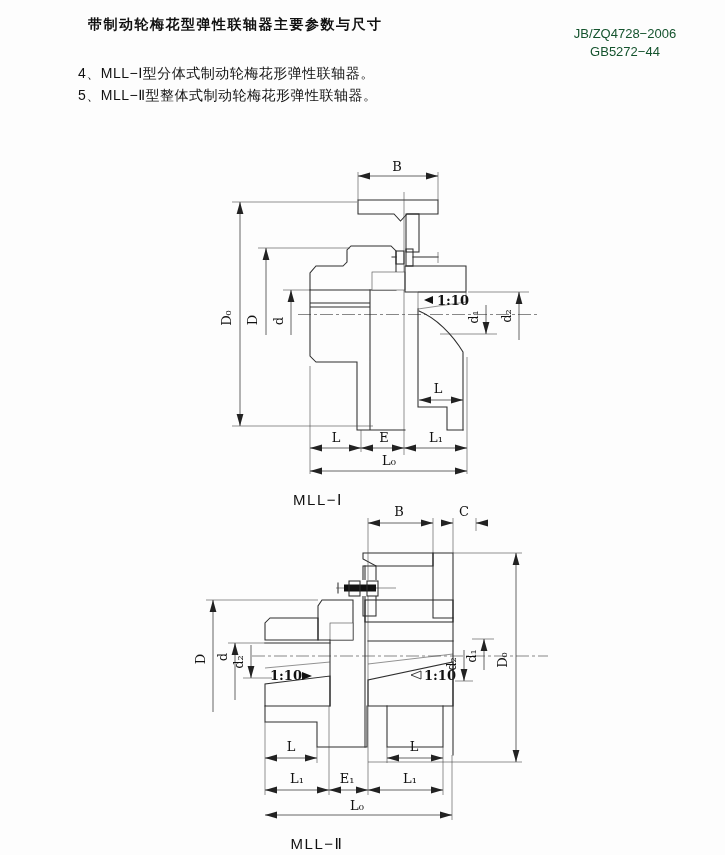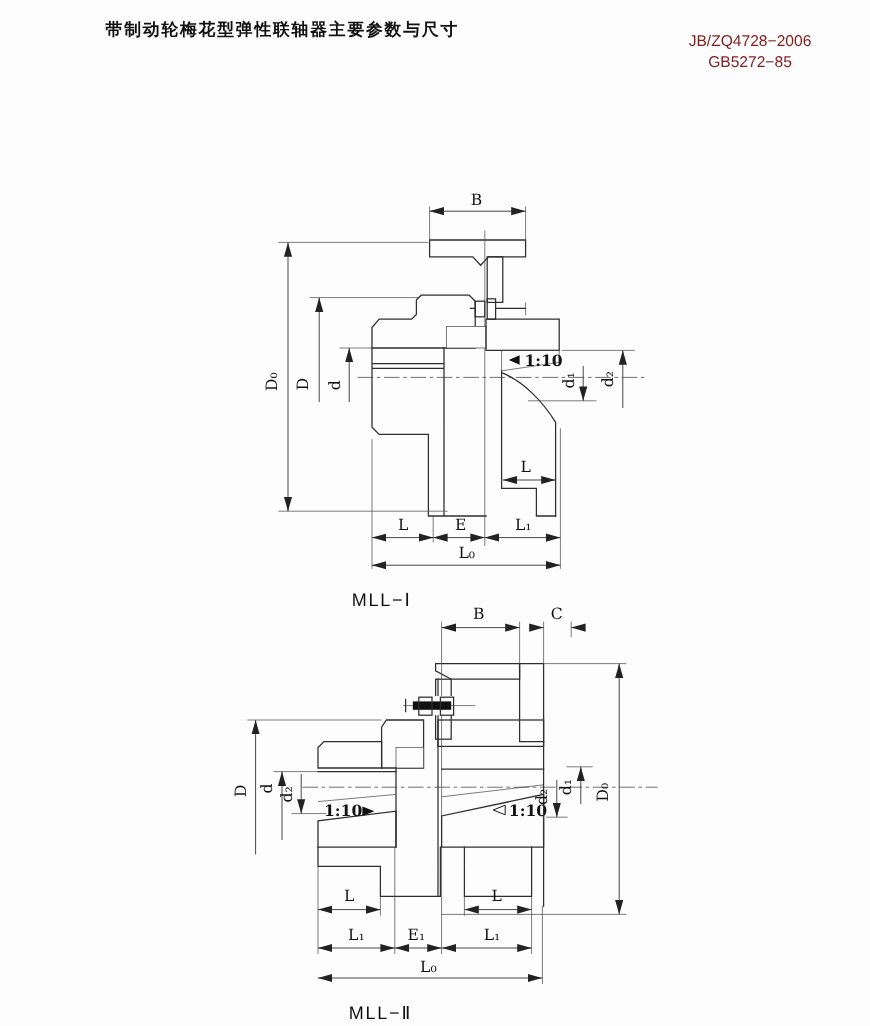--- a/index.html
+++ b/index.html
@@ -1,39 +1,41 @@
 <!DOCTYPE html>
 <html><head>
 <meta charset="utf-8">
 <style>
   html,body{margin:0;padding:0;}
   body{width:725px;height:855px;background:#fdfdfd;position:relative;overflow:hidden;
        font-family:"Liberation Sans",sans-serif;color:#111;}
   .abs{position:absolute;}
   #title{left:88px;top:16px;font-size:14px;font-weight:bold;letter-spacing:1.5px;white-space:nowrap;}
-  #stds{left:560px;top:25px;width:130px;text-align:center;font-size:13px;line-height:18px;color:#7f1d1d;}
+  #stds{left:560px;top:25px;width:130px;text-align:center;font-size:13px;line-height:18px;color:#14532d;}
   #notes{left:78px;top:62px;font-size:14px;line-height:22px;letter-spacing:0.5px;}
   svg{position:absolute;left:0;top:0;}
   .ol{stroke:#2f2f2f;stroke-width:1.05;fill:none;stroke-linecap:square;}
   .tl{stroke:#4a4a4a;stroke-width:0.6;fill:none;}
   .dim{stroke:#333;stroke-width:0.75;fill:none;}
   .axis{stroke:#555;stroke-width:0.7;fill:none;stroke-dasharray:13 3 3 3;}
   text.dl{font-family:"DejaVu Serif",serif;font-size:13px;fill:#111;}
   text.tp{font-family:"DejaVu Serif",serif;font-size:13px;font-weight:bold;fill:#111;}
   text.cap{font-family:"Liberation Sans",sans-serif;font-size:15px;letter-spacing:1.5px;fill:#111;}
 </style>
 </head>
 <body>
 
 <div class="abs" id="title">带制动轮梅花型弹性联轴器主要参数与尺寸</div>
 <div class="abs" id="stds">
   <div>JB/ZQ4728−2006</div>
-  <div>GB5272−85</div>
+  <div>GB5272−44</div>
 </div>
 <div class="abs" id="notes">
+  <div>4、MLL−Ⅰ型分体式制动轮梅花形弹性联轴器。</div>
+  <div>5、MLL−Ⅱ型整体式制动轮梅花形弹性联轴器。</div>
 </div>
 
 <svg width="725" height="855" viewBox="0 0 725 855">
   <defs>
     <pattern id="h" width="6" height="6" patternUnits="userSpaceOnUse" patternTransform="rotate(-45)">
       <line x1="0" y1="3" x2="6" y2="3" stroke="#5a5a5a" stroke-width="0.7"></line>
     </pattern>
     <pattern id="x" width="5" height="5" patternUnits="userSpaceOnUse">
       <path d="M0,5 L5,0 M0,0 L5,5" stroke="#555" stroke-width="0.6"></path>
     </pattern>

